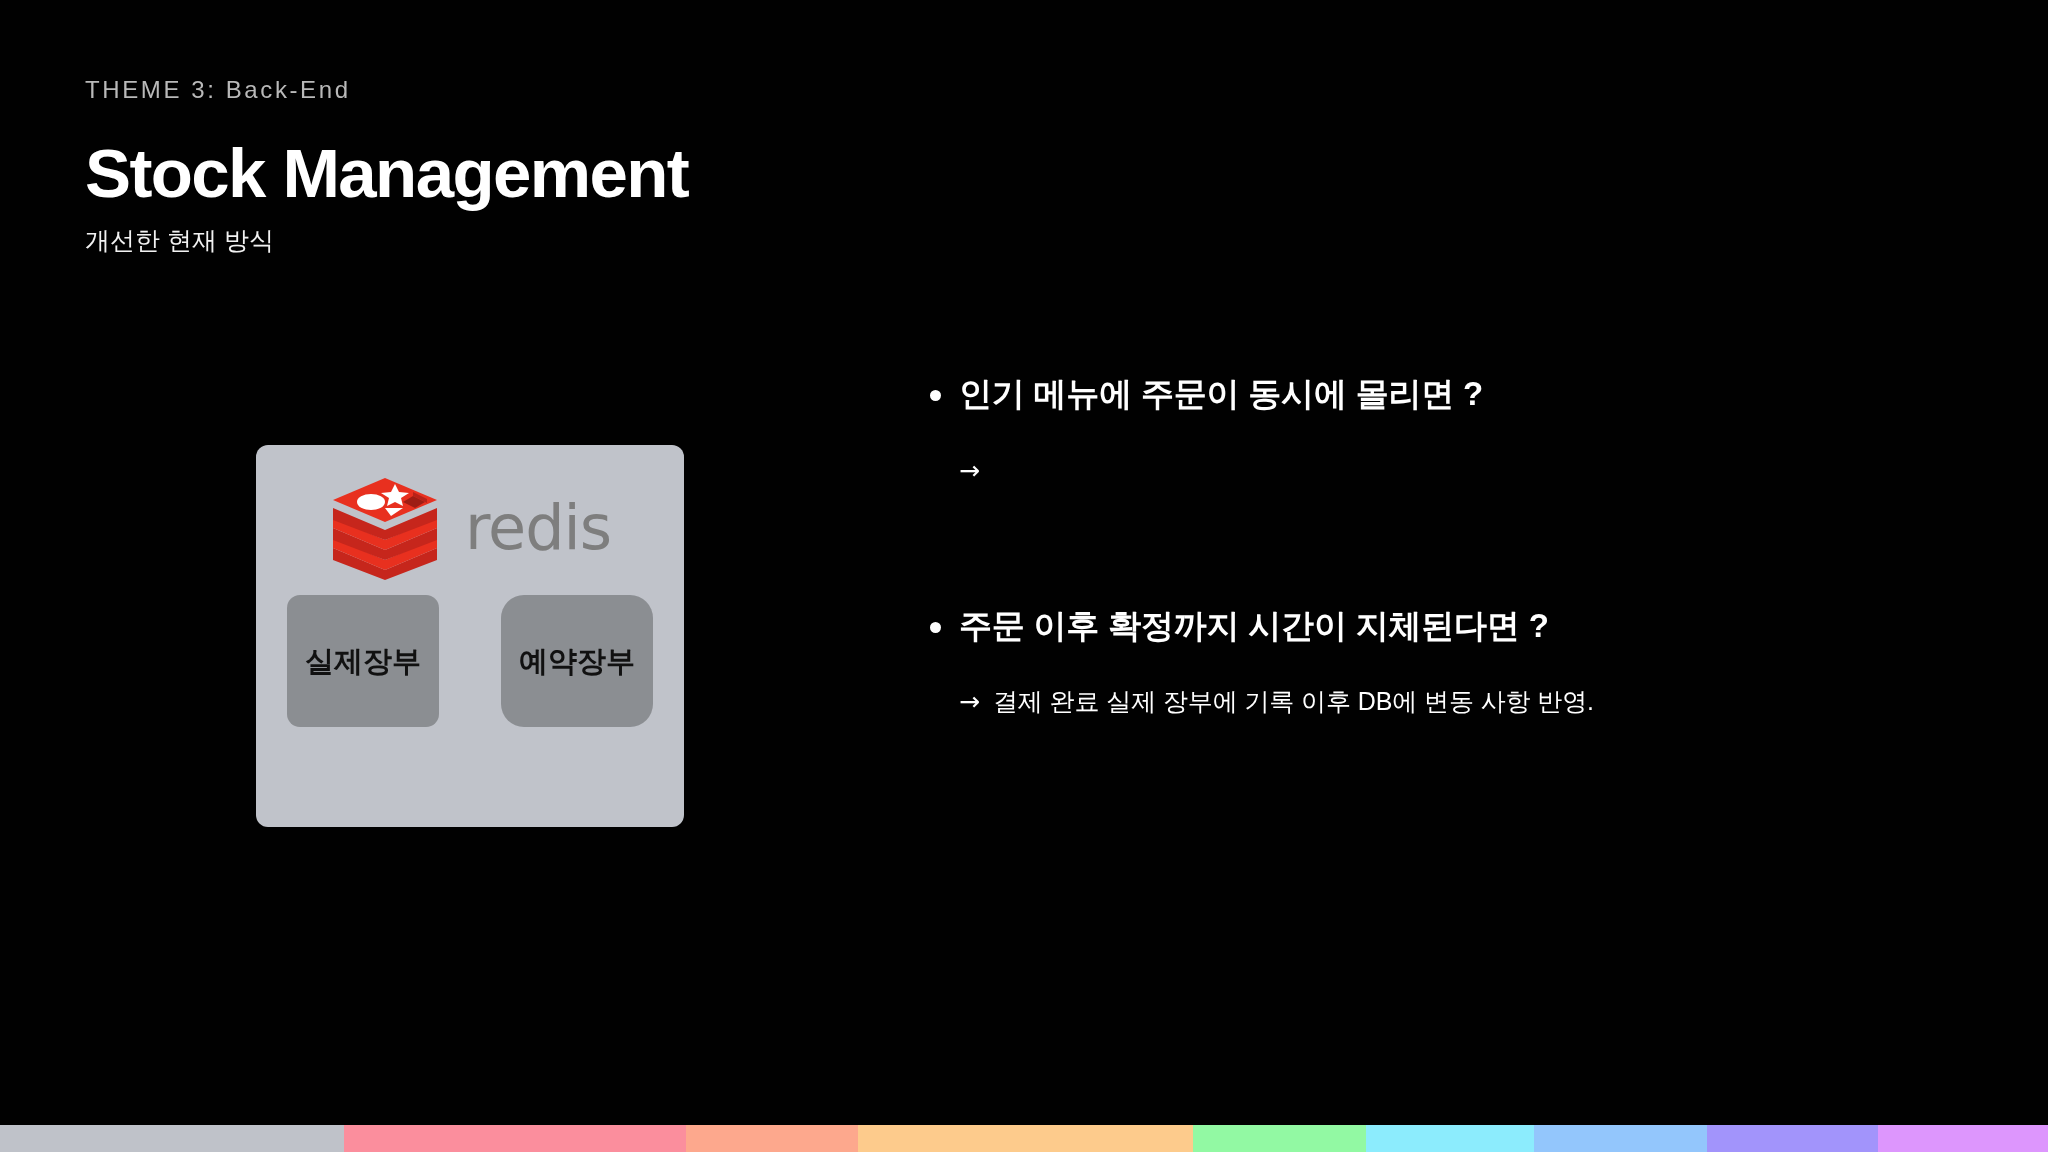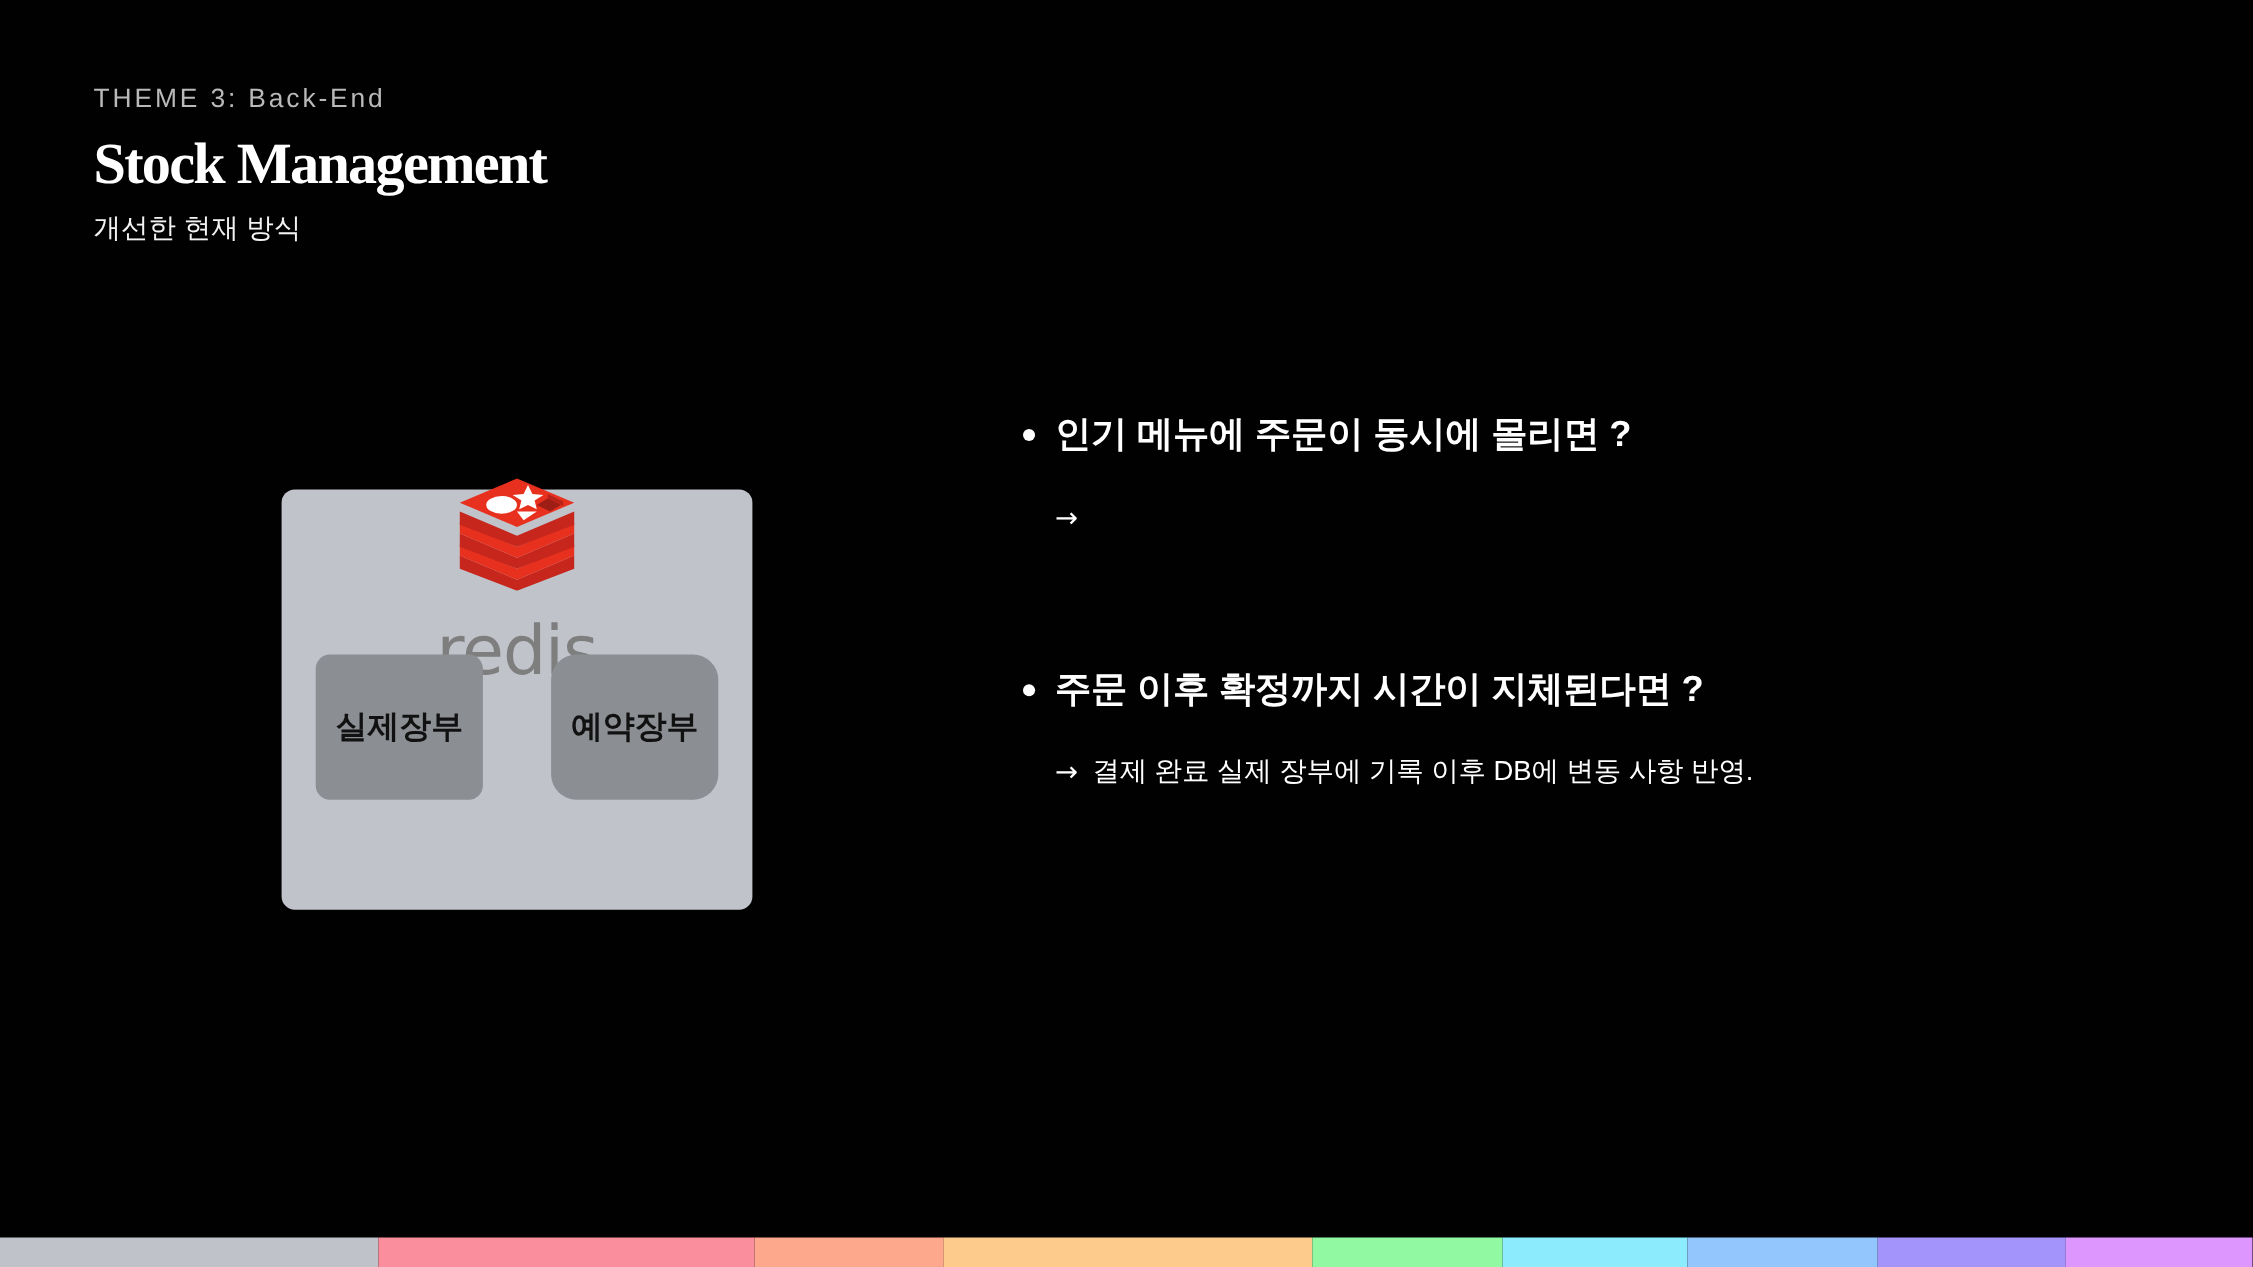--- a/index.html
+++ b/index.html
@@ -29,28 +29,27 @@
   }
   #eyebrow {
     font-size: 24px;
     font-weight: 400;
     letter-spacing: 2.6px;
     color: #b9b9b9;
     line-height: 1.2;
     white-space: nowrap;
   }
   #slide-title {
-    margin-top: 16px;
-    font-size: 53px;
+    margin-top: 32px;
+    font-size: 69px;
     font-weight: 700;
     letter-spacing: -1.6px;
     color: #ffffff;
     line-height: 1.06;
     white-space: nowrap;
-    font-family: Liberation Serif, serif;
   }
   #slide-subtitle {
     margin-top: 14px;
     font-size: 25px;
     font-weight: 400;
     color: #f2f2f2;
     letter-spacing: 0px;
     line-height: 1.3;
     white-space: nowrap;
   }
@@ -69,21 +68,20 @@
   #redis-logo-row {
     position: absolute;
     left: 0;
     top: 0;
     width: 100%;
     height: 165px;
     display: flex;
     align-items: center;
     justify-content: center;
     gap: 24px;
-    flex-direction: column;
   }
   #redis-mark {
     width: 112px;
     height: 104px;
     flex: none;
     display: block;
   }
   #redis-wordmark {
     font-size: 62px;
     font-weight: 400;

